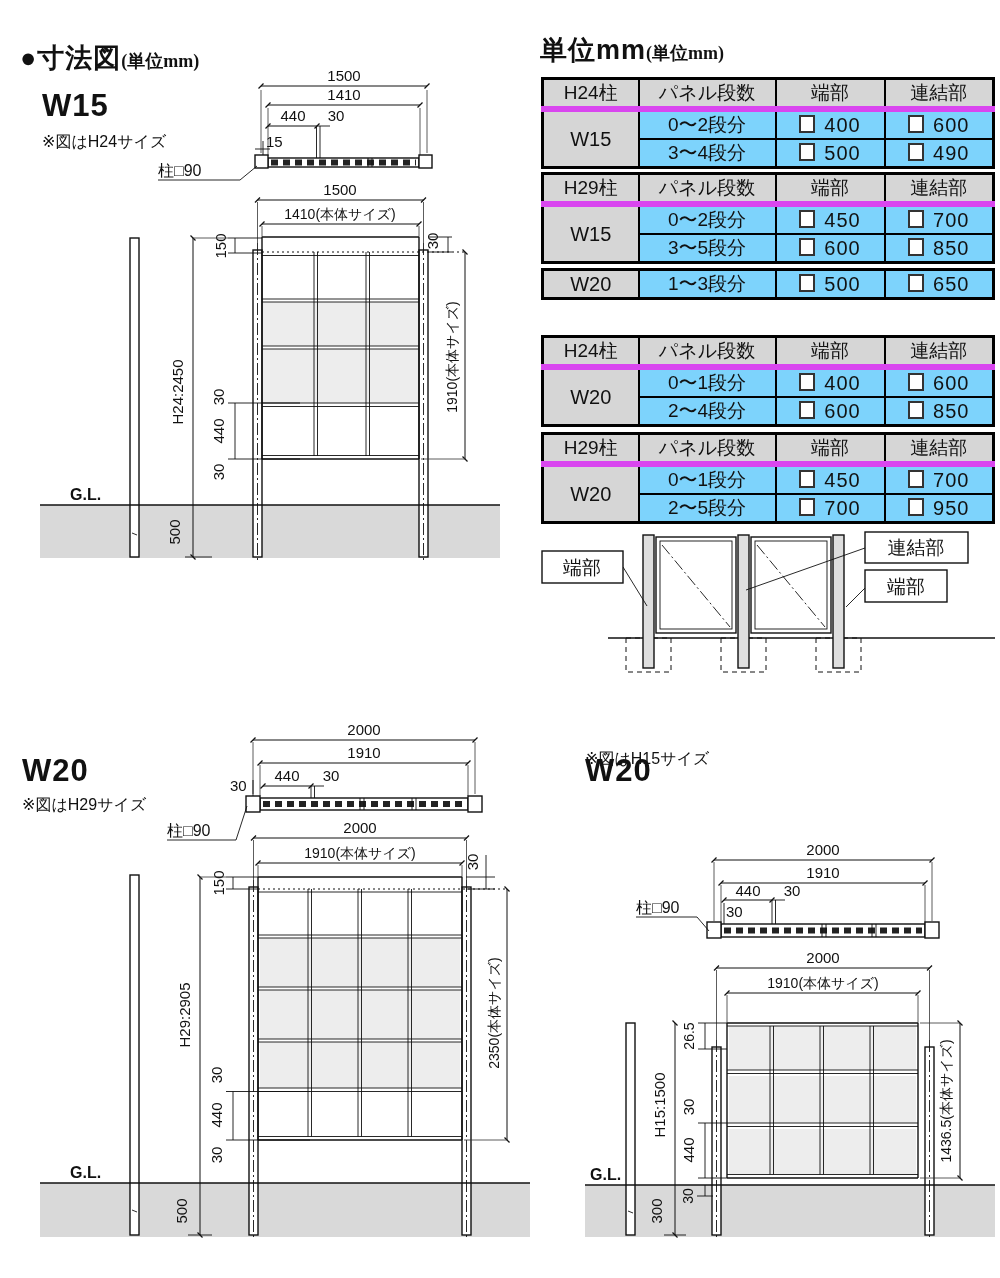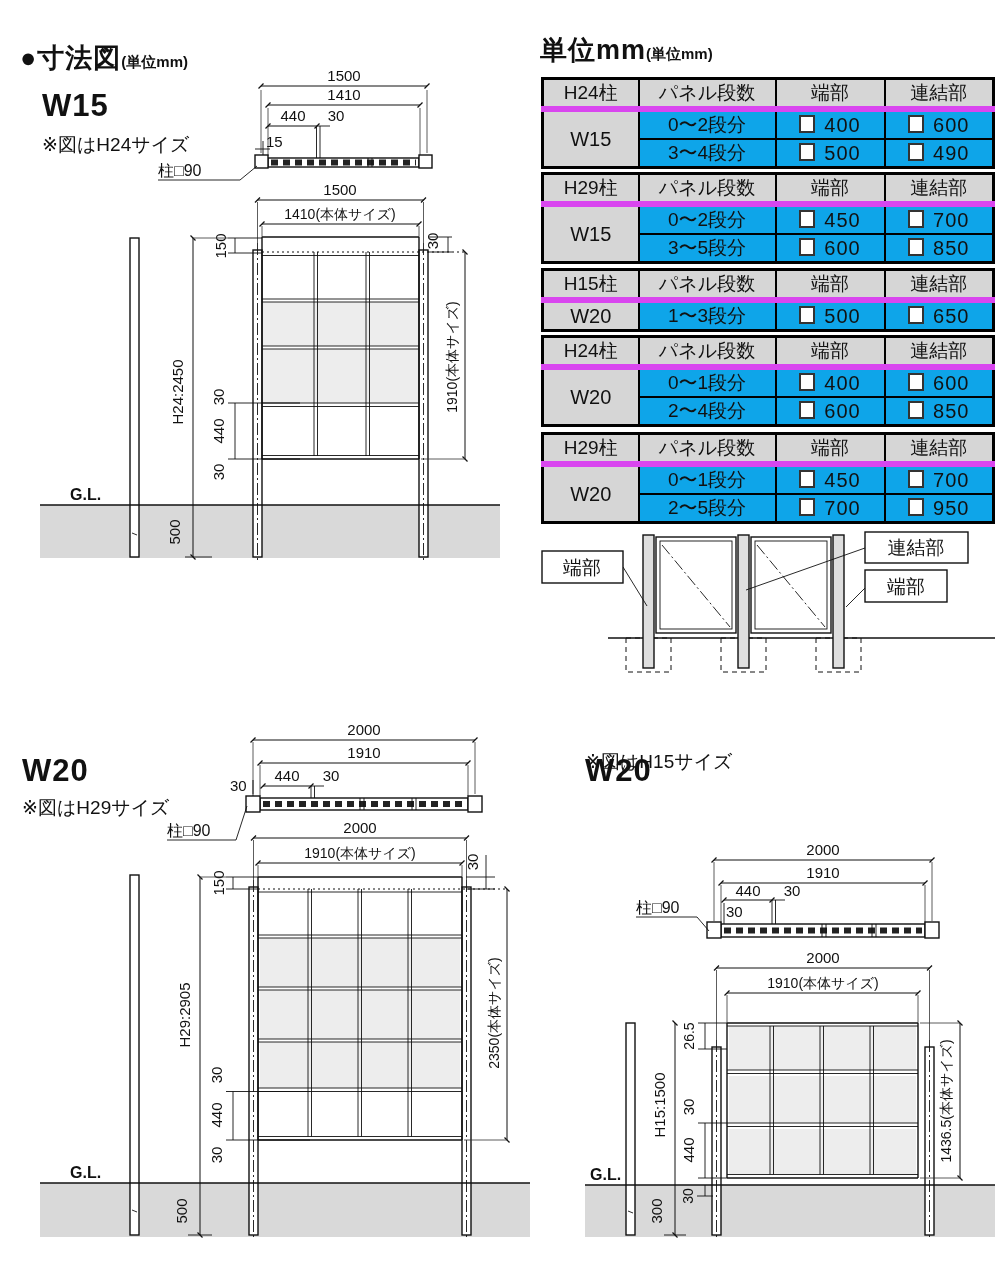--- a/index.html
+++ b/index.html
@@ -1,26 +1,26 @@
 <!DOCTYPE html>
 <html><head>
 <meta charset="utf-8">
 <style>
   html,body{margin:0;padding:0;}
   body{position:relative;width:1000px;height:1278px;background:#fff;
        font-family:"Liberation Sans","DejaVu Sans",sans-serif;color:#111;}
   .abs{position:absolute;}
   .big-title{font-size:27px;font-weight:bold;letter-spacing:1px;white-space:nowrap;}
-  .big-title .unit{font-size:15px;font-weight:bold;letter-spacing:0;}
+  .big-title .unit{font-size:18px;font-weight:bold;letter-spacing:0;font-family:Liberation Serif, serif;}
   .model{font-size:31px;font-weight:bold;letter-spacing:1px;}
-  .note{font-size:19px;letter-spacing:0;}
+  .note{font-size:16px;letter-spacing:0;}
   
   table.tbl{border-collapse:collapse;border:3px solid #000;background:#fff;table-layout:fixed;}
   table.tbl td{border:2px solid #000;text-align:center;font-size:19px;height:26px;
-               padding:0 2px;white-space:nowrap;overflow:hidden;background:#0ea5e9;}
+               padding:0 2px;white-space:nowrap;overflow:hidden;background:#7dd3fc;}
   table.tbl tr.hd td{background:#d6d6d6;border-bottom:6px solid #d946ef;}
   table.tbl td.lbl{background:#d6d6d6;font-size:20px;}
   table.tbl td.val{font-size:20px;letter-spacing:1px;}
   .sq{display:inline-block;width:12px;height:14px;border:2px solid #333;background:#fff;
       margin-right:9px;vertical-align:-1px;}
   
   svg .obj{stroke:#111;stroke-width:1.4;fill:none;}
   svg .thin{stroke:#111;stroke-width:0.9;fill:none;}
   svg .ext{stroke:#333;stroke-width:0.8;fill:none;}
   svg .dim{stroke:#111;stroke-width:1;fill:none;marker-start:url(#tk);marker-end:url(#tk);}
@@ -438,26 +438,20 @@
   </table>
 
 <table class="tbl abs" style="left:541px;top:268px">
   <colgroup>
       <col style="width:96px">
       <col style="width:137px">
       <col style="width:109px">
       <col style="width:109px">
     </colgroup>
   <tbody>
-      <tr class="hd">
-    <td>H15柱</td>
-    <td>パネル段数</td>
-    <td>端部</td>
-    <td>連結部</td>
-  </tr>
   <tr>
     <td class="lbl">W20</td>
     <td>1〜3段分</td>
     <td class="val"><span class="sq"></span><span>500</span></td>
     <td class="val"><span class="sq"></span><span>650</span></td>
   </tr>
 </tbody>
   </table>
 
 <table class="tbl abs" style="left:541px;top:335px">

